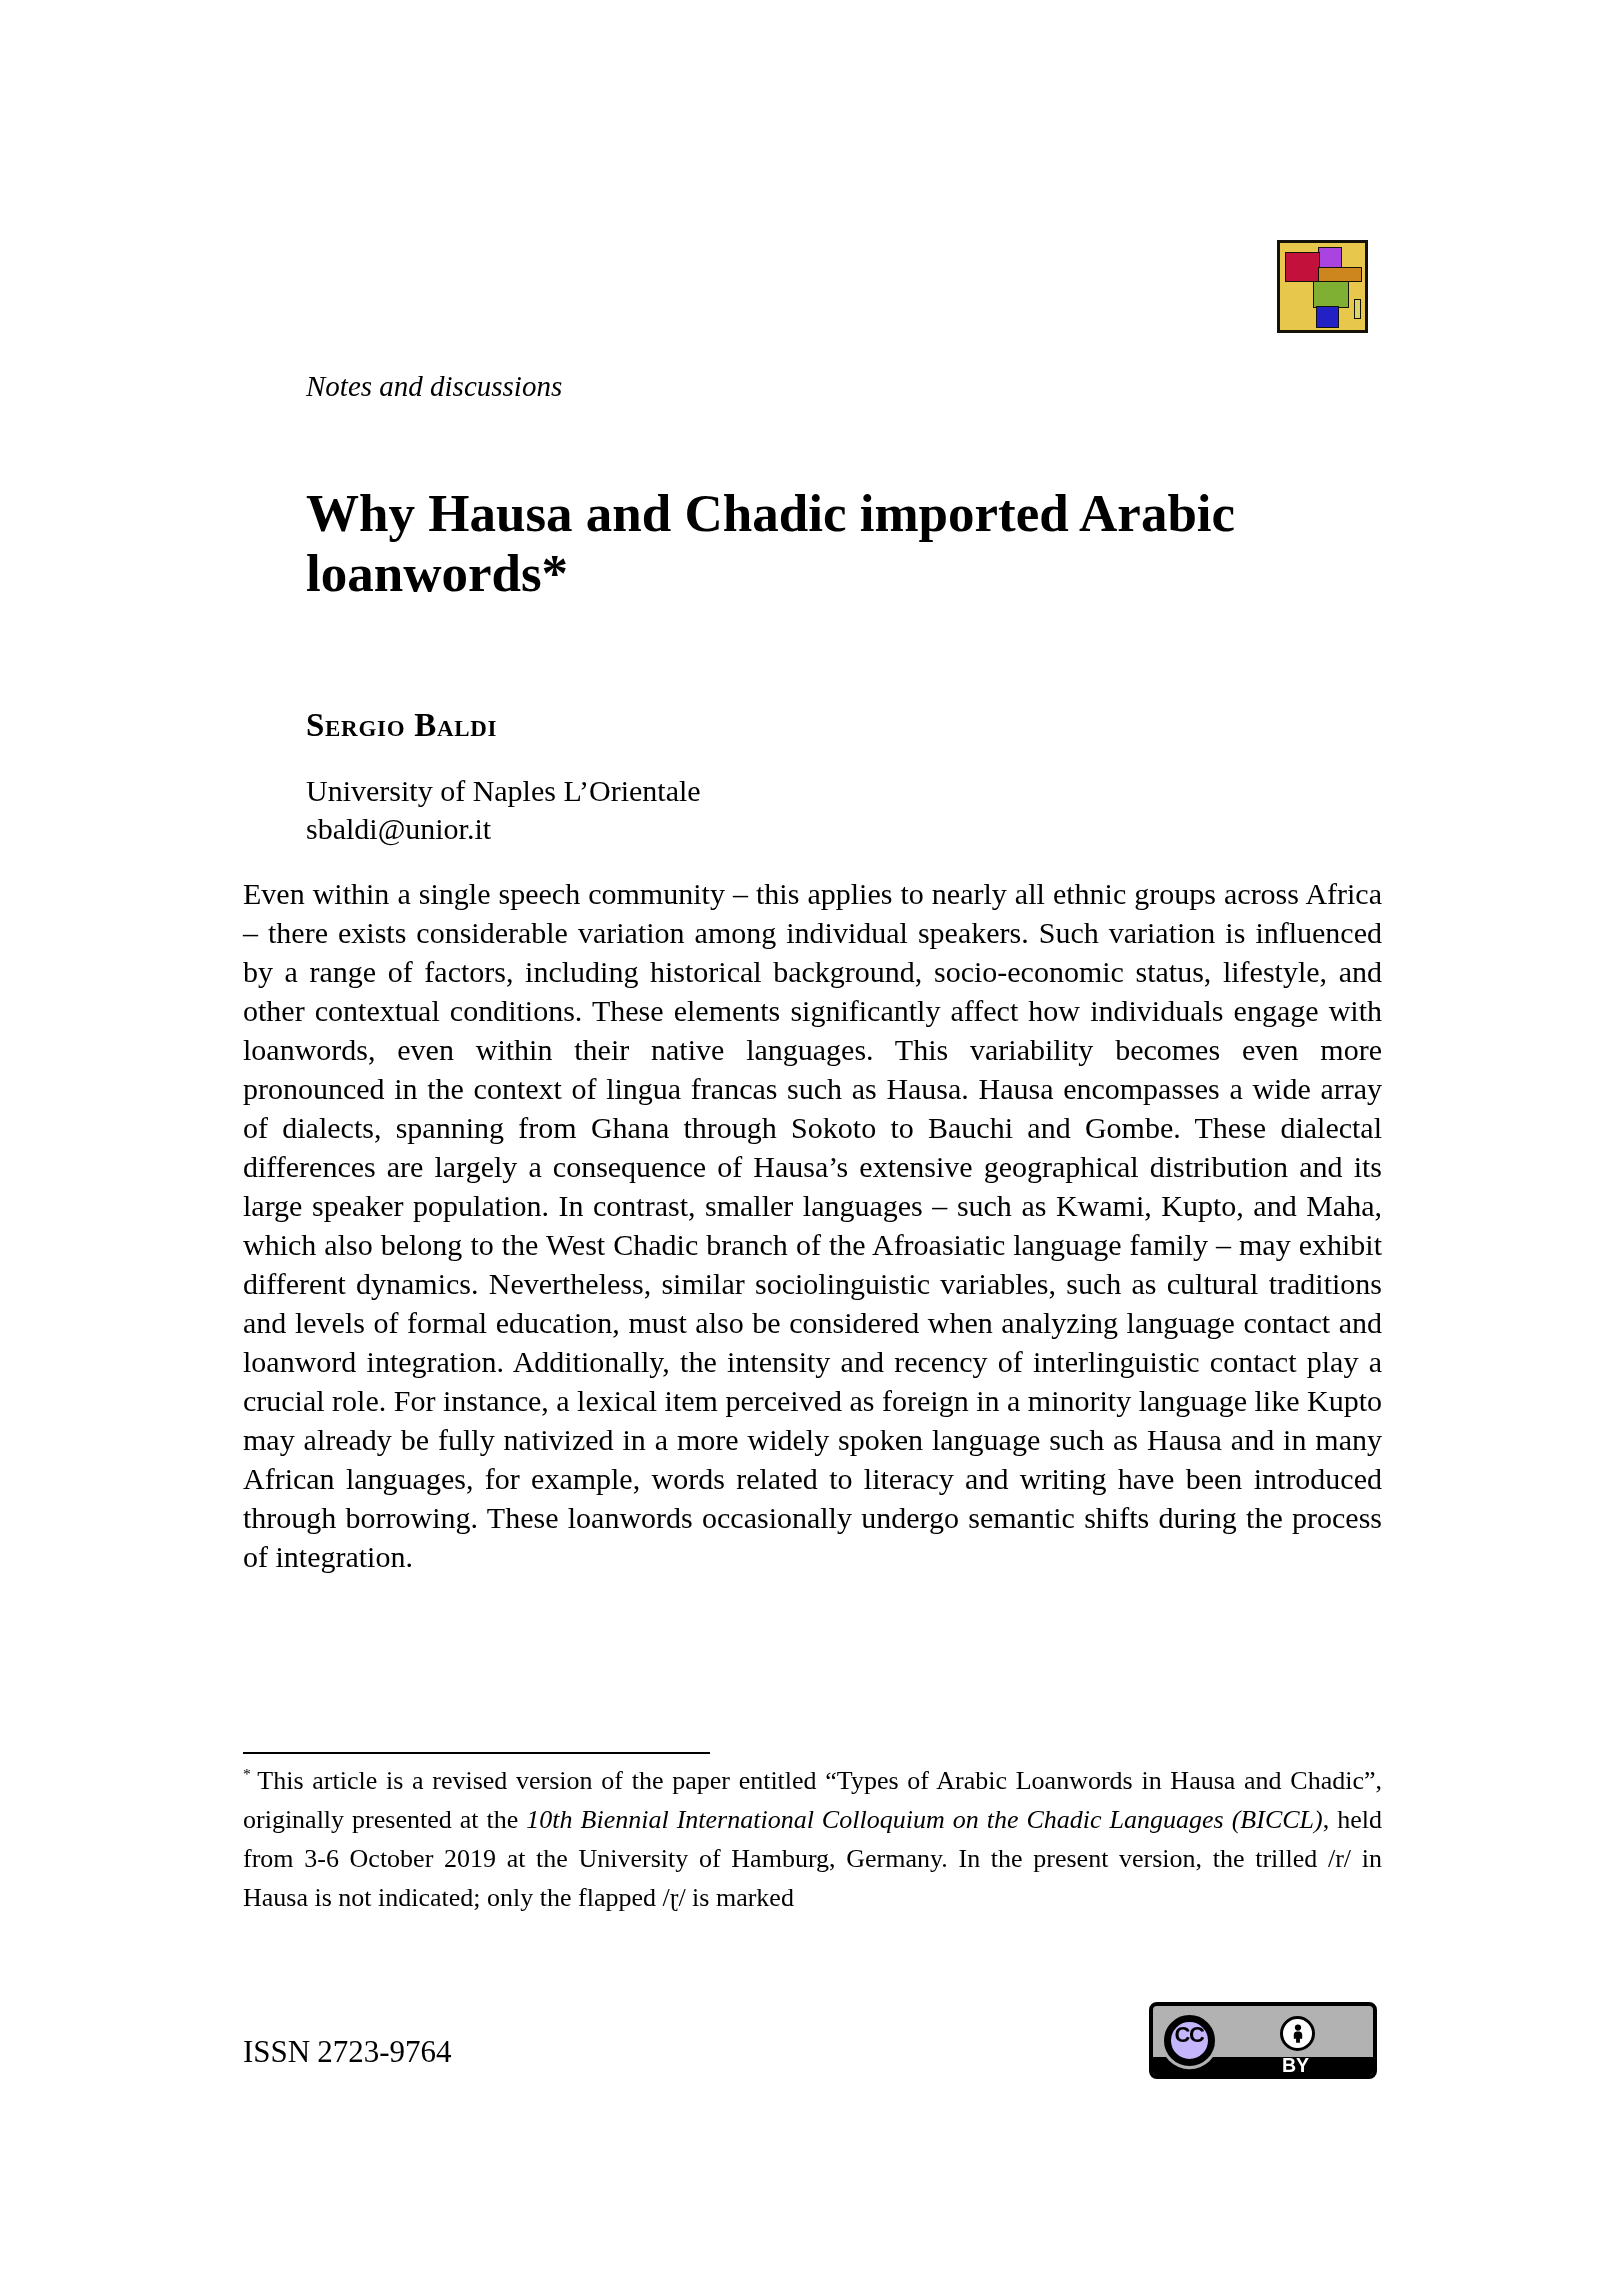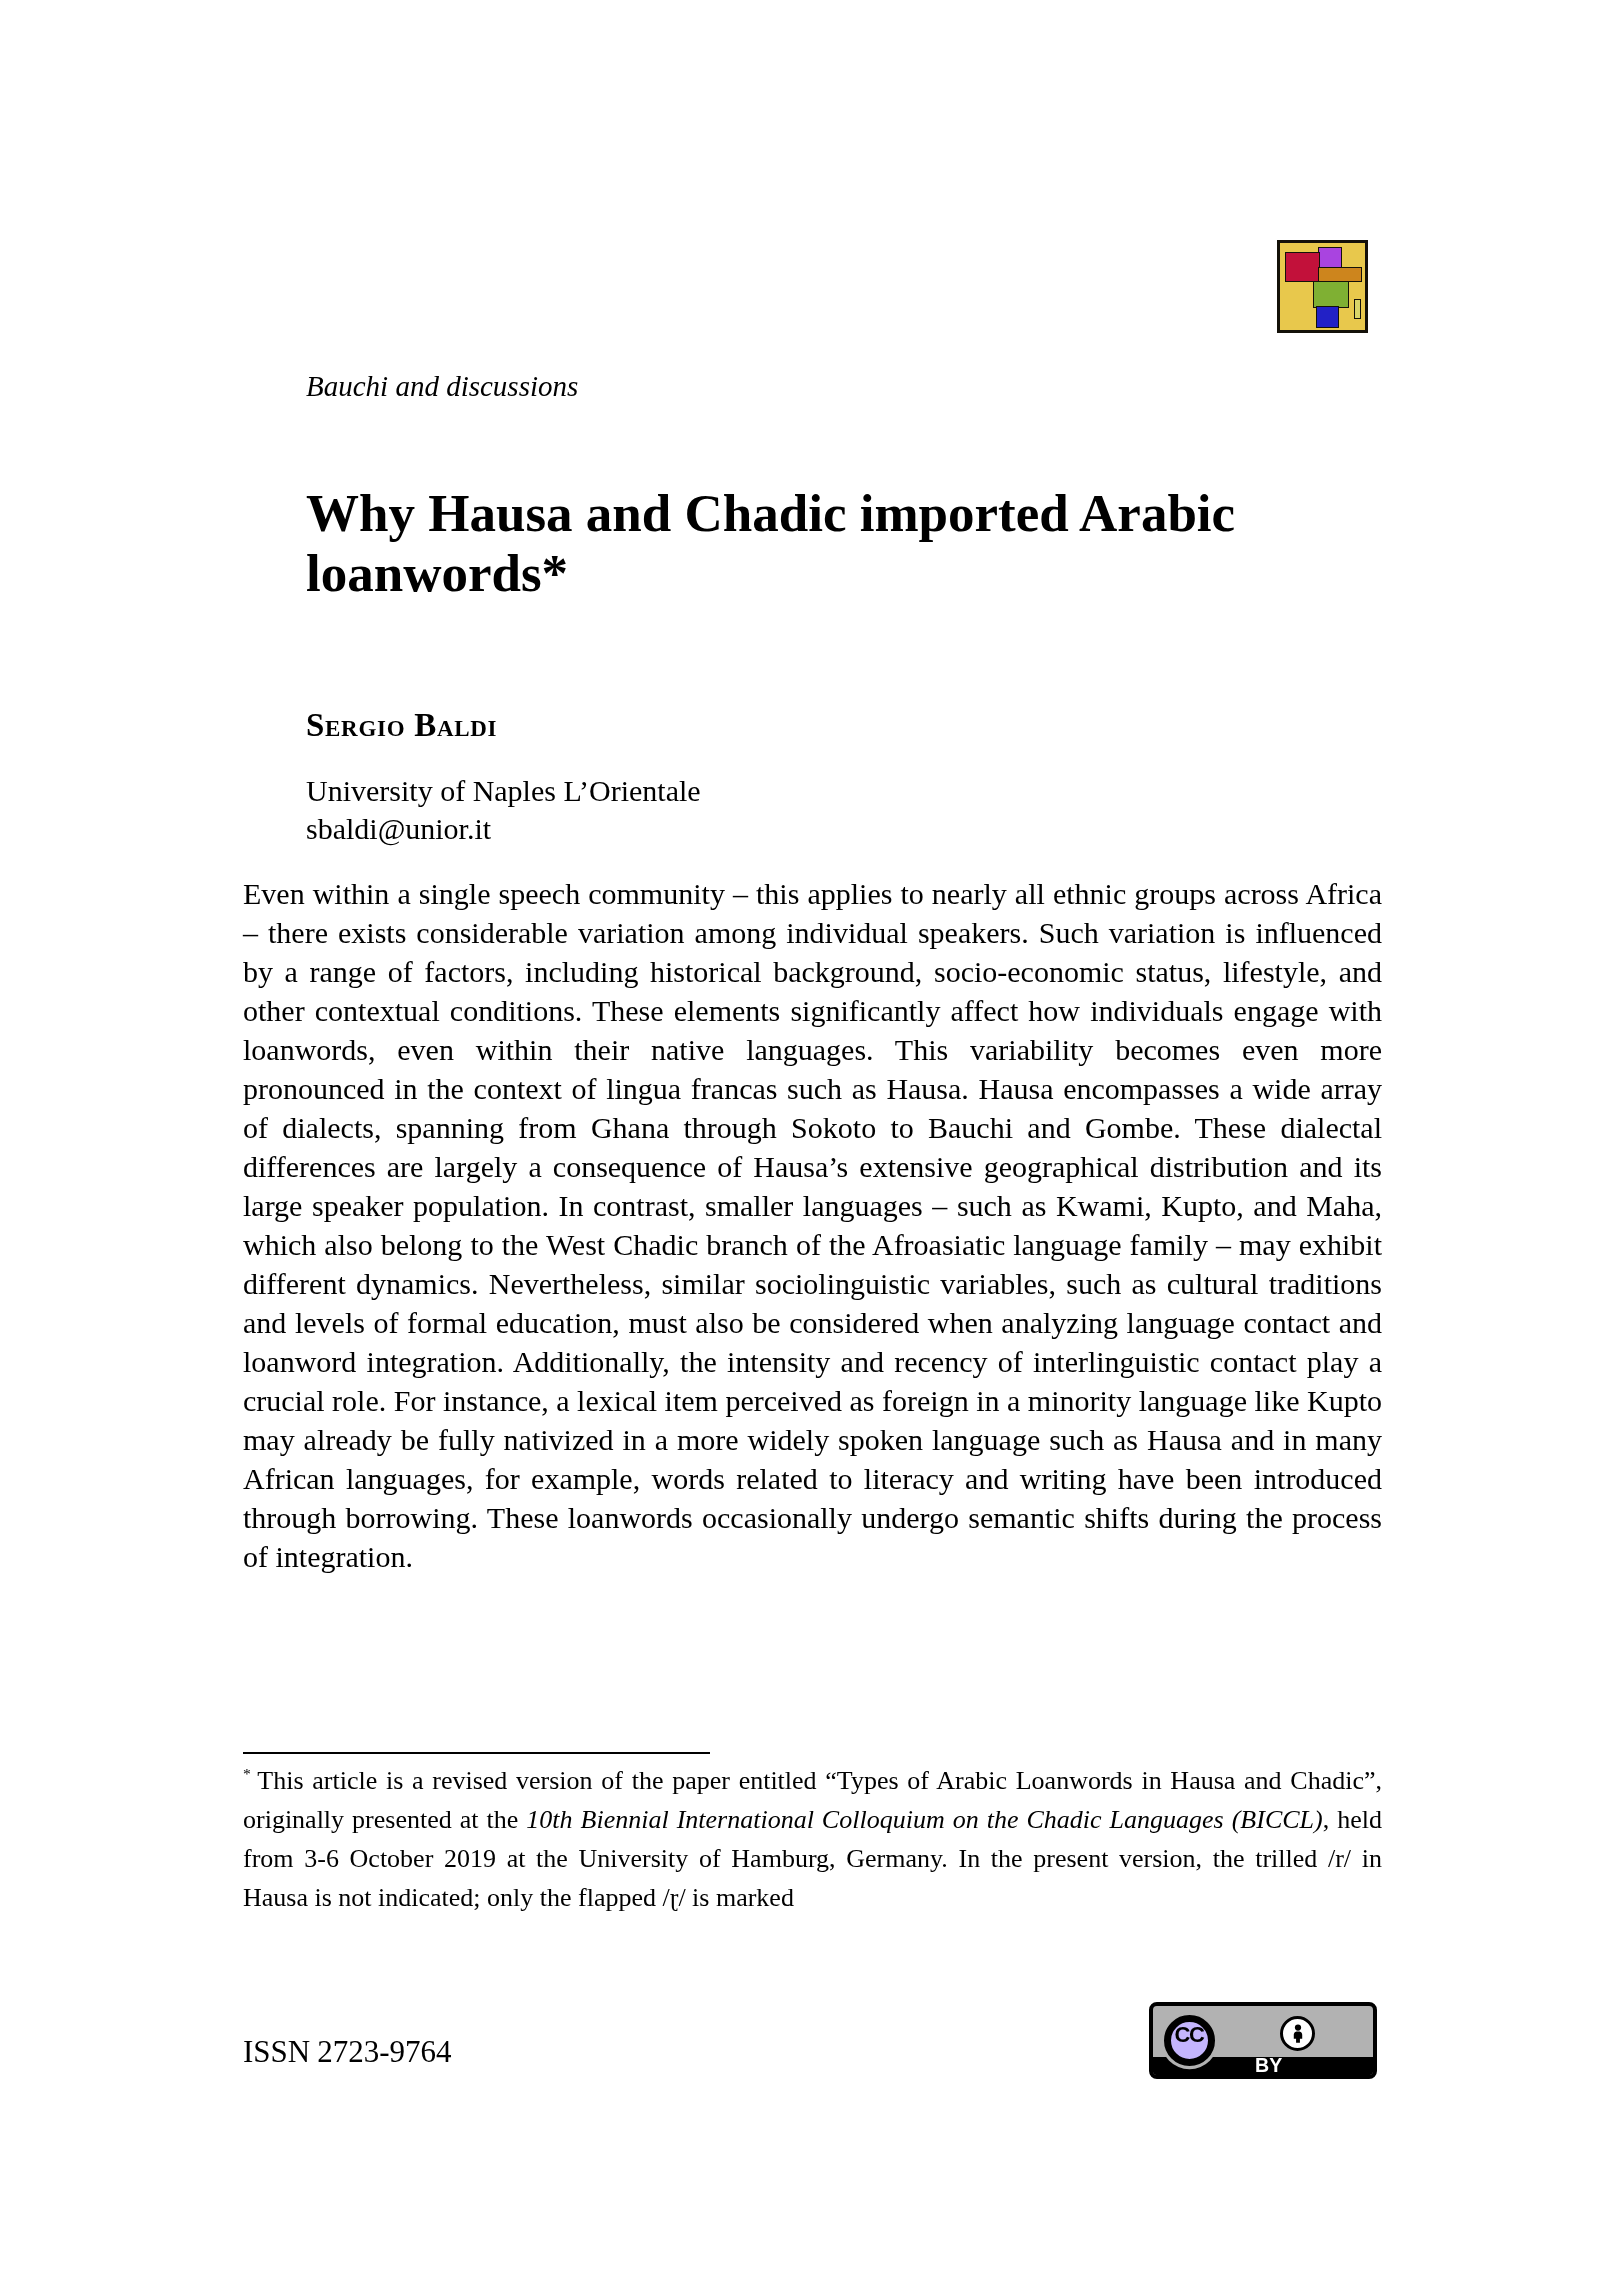--- a/index.html
+++ b/index.html
@@ -181,21 +181,21 @@
     display:flex;
     align-items:center;
     justify-content:center;
   }
   .cc-person svg{width:22px;height:22px;display:block;}
   .cc-by{
     position:absolute;
     left:102px;
     top:50px;
     width:81px;
-    text-align:left;
+    text-align:center;
     color:#fff;
     font-family:"Liberation Sans","DejaVu Sans",sans-serif;
     font-weight:bold;
     font-size:19.6px;
     line-height:19px;
   }
 </style>
 </head>
 <body>
 
@@ -204,21 +204,21 @@
 
   <div class="logo" style="background: rgb(232, 200, 76);">
     <div class="lb lb-purple" style="background: rgb(169, 68, 224);"></div>
     <div class="lb lb-green" style="background: rgb(127, 176, 51);"></div>
     <div class="lb lb-blue" style="background: rgb(34, 33, 198);"></div>
     <div class="lb lb-red" style="background: rgb(194, 17, 58);"></div>
     <div class="lb lb-orange" style="background: rgb(205, 133, 29);"></div>
     <div class="lb lb-olive" style="background: rgb(217, 213, 104);"></div>
   </div>
 
-  <div class="section-label">Bauchi and discussions</div>
+  <div class="section-label">Notes and discussions</div>
 
   <h1 class="title">Why Hausa and Chadic imported Arabic loanwords*</h1>
 
   <div class="author-name">Sergio Baldi</div>
   <div class="affiliation">University of Naples L’Orientale</div>
   <div class="email">sbaldi@unior.it</div>
 
   <p class="body-text">Even within a single speech community – this applies to nearly all ethnic groups across Africa – there exists considerable variation among individual speakers. Such variation is influenced by a range of factors, including historical background, socio-economic status, lifestyle, and other contextual conditions. These elements significantly affect how individuals engage with loanwords, even within their native languages. This variability becomes even more pronounced in the context of lingua francas such as Hausa. Hausa encompasses a wide array of dialects, spanning from Ghana through Sokoto to Bauchi and Gombe. These dialectal differences are largely a consequence of Hausa’s extensive geographical distribution and its large speaker population. In contrast, smaller languages – such as Kwami, Kupto, and Maha, which also belong to the West Chadic branch of the Afroasiatic language family – may exhibit different dynamics. Nevertheless, similar sociolinguistic variables, such as cultural traditions and levels of formal education, must also be considered when analyzing language contact and loanword integration. Additionally, the intensity and recency of interlinguistic contact play a crucial role. For instance, a lexical item perceived as foreign in a minority language like Kupto may already be fully nativized in a more widely spoken language such as Hausa and in many African languages, for example, words related to literacy and writing have been introduced through borrowing. These loanwords occasionally undergo semantic shifts during the process of integration.</p>
 
   <div class="footnote-sep"></div>

